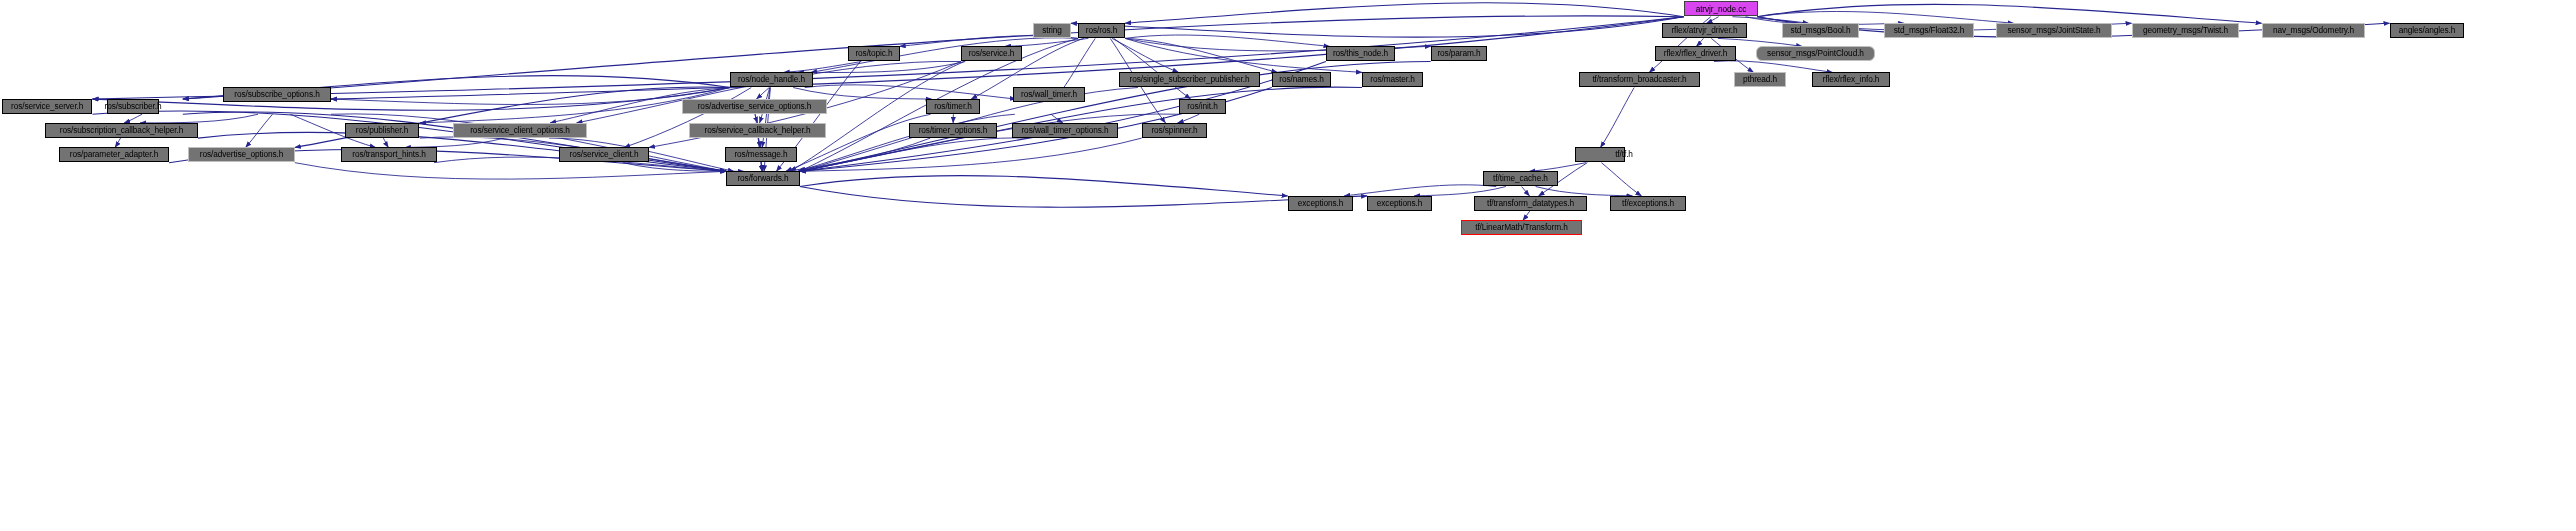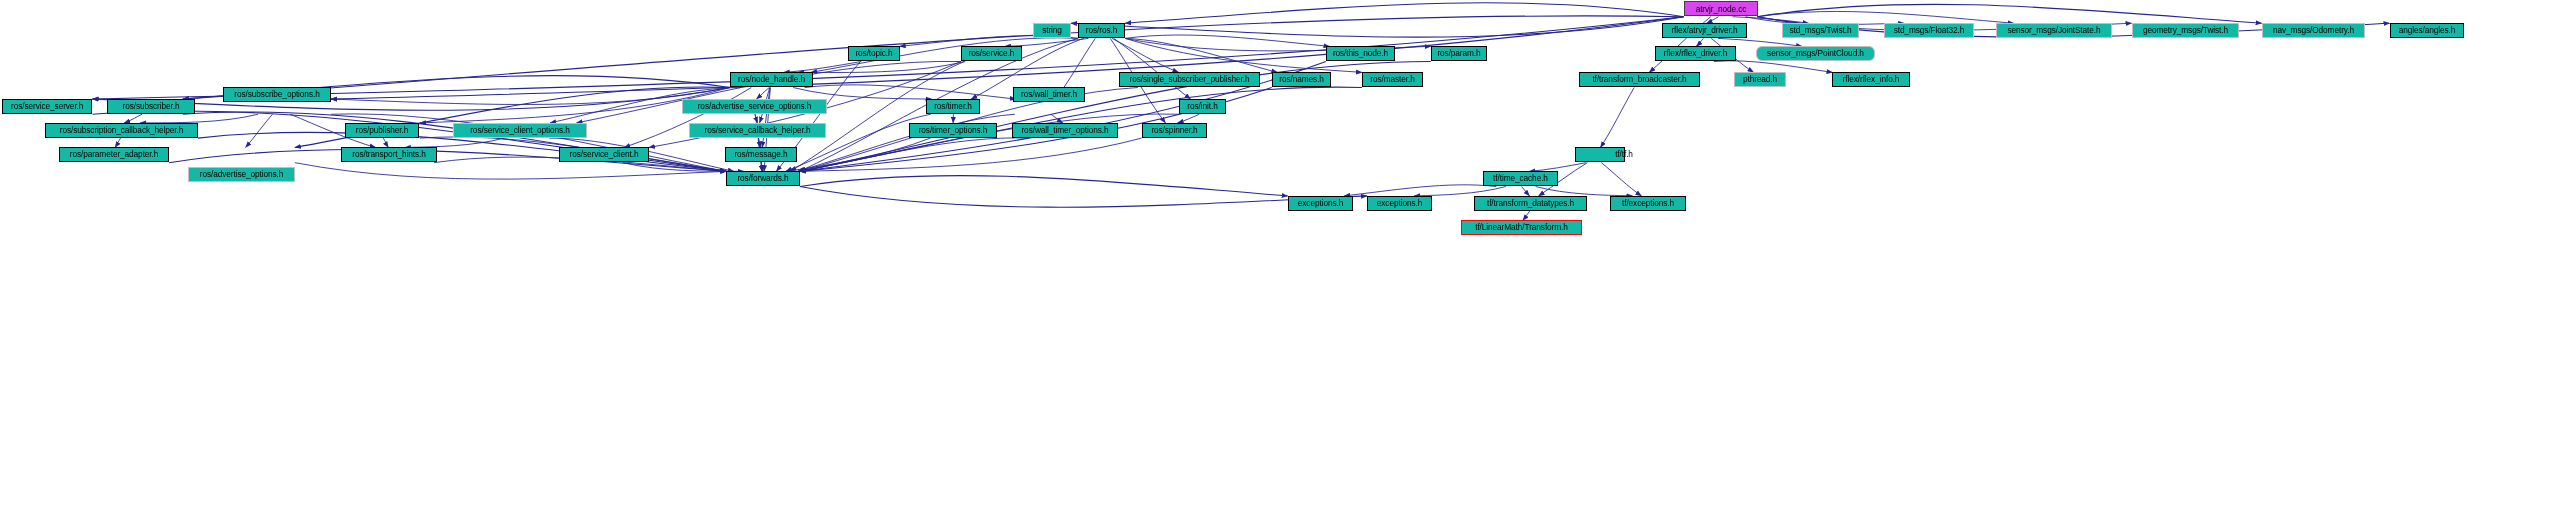--- a/index.html
+++ b/index.html
@@ -24,21 +24,21 @@
     height: 532px;
     pointer-events: none;
   }
   .node {
     position: absolute;
     box-sizing: border-box;
     display: flex;
     align-items: center;
     justify-content: center;
     height: 15px;
-    background: #14b8a6;
+    background: #737373;
     border: 0.7px solid #c0c0c0;
     font-size: 8.3px;
     line-height: 1;
     color: #000000;
     white-space: nowrap;
     letter-spacing: -0.1px;
     cursor: pointer;
   }
   .node.strong {
     border: 1.2px solid #000000;
@@ -171,21 +171,21 @@
       <div class="node" style="left: 1033px; top: 23px; width: 38px;">
         <span class="lbl">string</span>
       </div>
       <div class="node strong" style="left: 1078px; top: 23px; width: 47px; text-align: right;">
         <span class="lbl">ros/ros.h</span>
       </div>
       <div class="node strong" style="left: 1662px; top: 23px; width: 85px;">
         <span class="lbl">rflex/atrvjr_driver.h</span>
       </div>
       <div class="node" style="left: 1782px; top: 23px; width: 77px;">
-        <span class="lbl">std_msgs/Twist.h</span>
+        <span class="lbl">std_msgs/Bool.h</span>
       </div>
       <div class="node" style="left: 1884px; top: 23px; width: 90px;">
         <span class="lbl">std_msgs/Float32.h</span>
       </div>
       <div class="node" style="left: 1996px; top: 23px; width: 116px;">
         <span class="lbl">sensor_msgs/JointState.h</span>
       </div>
       <div class="node" style="left: 2132px; top: 23px; width: 107px;">
         <span class="lbl">geometry_msgs/Twist.h</span>
       </div>
@@ -224,27 +224,27 @@
       </div>
       <div class="node strong" style="left: 1362px; top: 72px; width: 61px;">
         <span class="lbl">ros/master.h</span>
       </div>
       <div class="node strong" style="left: 1579px; top: 72px; width: 121px;">
         <span class="lbl">tf/transform_broadcaster.h</span>
       </div>
       <div class="node" style="left: 1734px; top: 72px; width: 52px;">
         <span class="lbl">pthread.h</span>
       </div>
-      <div class="node strong" style="left: 1812px; top: 72px; width: 78px; margin-left: 20px;">
+      <div class="node strong" style="left: 1812px; top: 72px; width: 78px;">
         <span class="lbl">rflex/rflex_info.h</span>
       </div>
       <div class="node strong" style="left: 2.2px; top: 99px; width: 90px;">
         <span class="lbl">ros/service_server.h</span>
       </div>
-      <div class="node strong" style="left: 107px; top: 99px; width: 88px;">
+      <div class="node strong" style="left: 107px; top: 99px; width: 52px;">
         <span class="lbl">ros/subscriber.h</span>
       </div>
       <div class="node strong" style="left: 223px; top: 87px; width: 108px;">
         <span class="lbl">ros/subscribe_options.h</span>
       </div>
       <div class="node" style="left: 682px; top: 99px; width: 145px;">
         <span class="lbl">ros/advertise_service_options.h</span>
       </div>
       <div class="node strong" style="left: 926px; top: 99px; width: 54px;">
         <span class="lbl">ros/timer.h</span>
@@ -272,21 +272,21 @@
       </div>
       <div class="node strong" style="left: 1012px; top: 123px; width: 106px;">
         <span class="lbl">ros/wall_timer_options.h</span>
       </div>
       <div class="node strong" style="left: 1142px; top: 123px; width: 65px;">
         <span class="lbl">ros/spinner.h</span>
       </div>
       <div class="node strong" style="left: 59px; top: 147px; width: 110px;">
         <span class="lbl">ros/parameter_adapter.h</span>
       </div>
-      <div class="node" style="left: 188px; top: 147px; width: 107px; margin-top: 20px;">
+      <div class="node" style="left: 188px; top: 147px; width: 107px;">
         <span class="lbl">ros/advertise_options.h</span>
       </div>
       <div class="node strong" style="left: 341px; top: 147px; width: 96px;">
         <span class="lbl">ros/transport_hints.h</span>
       </div>
       <div class="node strong" style="left: 559px; top: 147px; width: 90px;">
         <span class="lbl">ros/service_client.h</span>
       </div>
       <div class="node strong" style="left: 725px; top: 147px; width: 72px;">
         <span class="lbl">ros/message.h</span>

